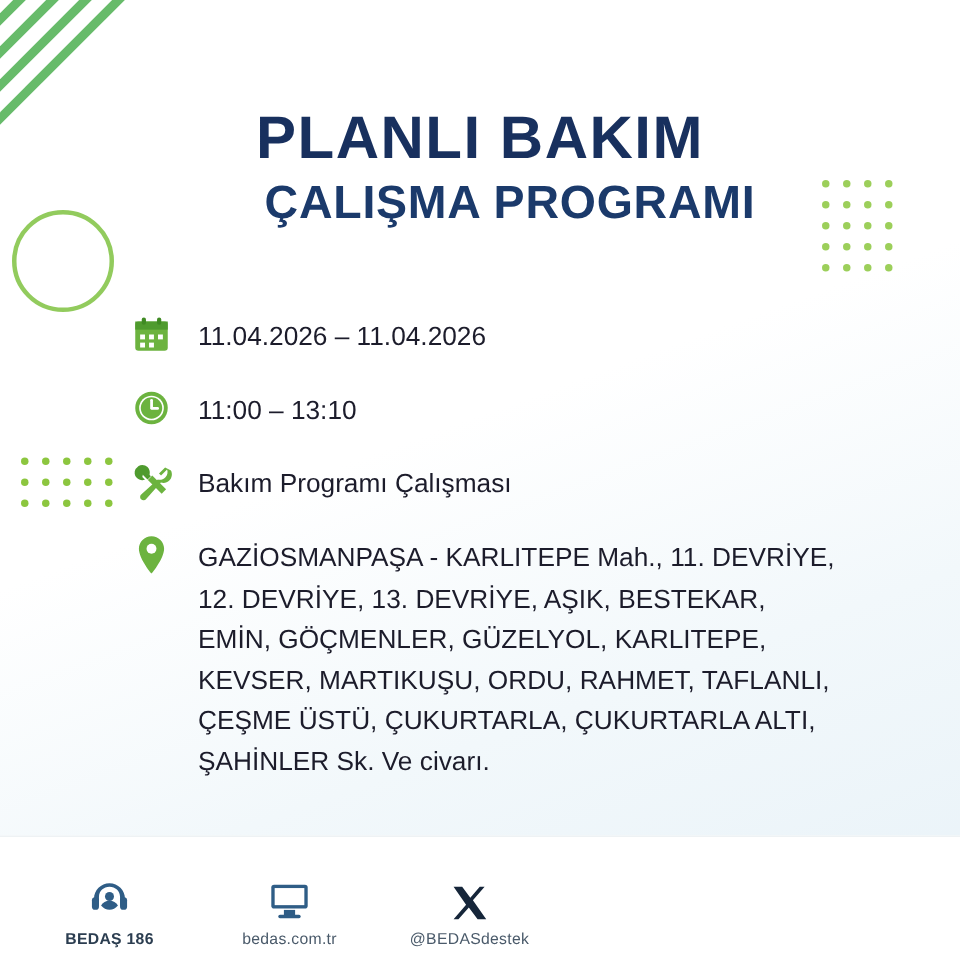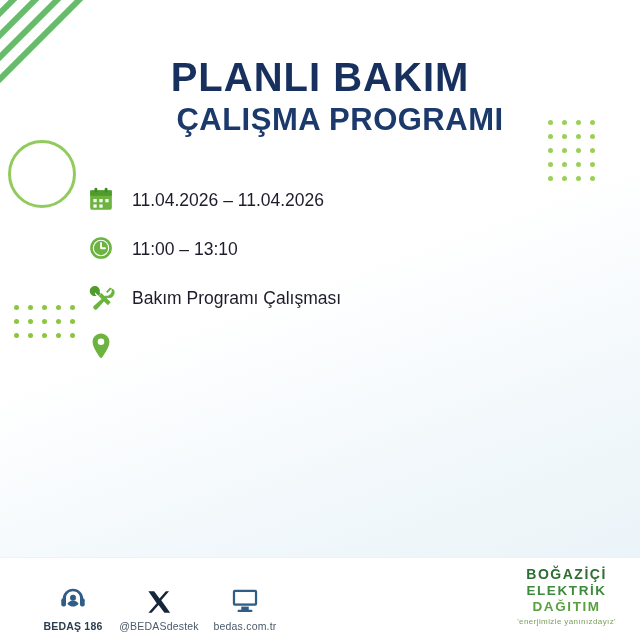--- a/index.html
+++ b/index.html
@@ -71,21 +71,21 @@
   }
   .dots-right {
     right: 45px;
     top: 120px;
     grid-template-columns: repeat(4, 5px);
   }
   .dots-right span { background: #9ccf5a; }
 
   .title-wrap {
     position: absolute;
-    top: 56px;
+    top: 71px;
     left: 0;
     width: 640px;
     text-align: center;
   }
   .title-main {
     font-size: 40px;
     font-weight: bold;
     letter-spacing: 1px;
     color: #18305e;
     line-height: 1.05;
@@ -94,21 +94,21 @@
     font-size: 31px;
     font-weight: bold;
     letter-spacing: .5px;
     color: #1b3a6b;
     margin-top: 4px;
     padding-left: 40px;
   }
 
   .info {
     position: absolute;
-    top: 184px;
+    top: 208px;
     left: 84px;
     width: 500px;
   }
   .row {
     display: flex;
     align-items: flex-start;
     margin-bottom: 19px;
   }
   .ico {
     width: 34px;
@@ -135,20 +135,21 @@
     height: 82px;
     background: #ffffff;
     border-top: 1px solid #eef2f4;
   }
   .footer-items {
     position: absolute;
     left: 30px;
     bottom: 8px;
     display: flex;
     align-items: flex-start;
+    gap: 34px;
   }
   .f-item {
     text-align: center;
     width: 86px;
   }
   .f-item .f-ico {
     height: 34px;
     display: flex;
     align-items: flex-end;
     justify-content: center;
@@ -302,20 +303,21 @@
       <div class="row-text">Bakım Programı Çalışması</div>
     </div>
 
     <div class="row row-address">
       <div class="ico">
         <svg width="24" height="28" viewBox="0 0 24 28">
           <path d="M12 1.5C7.3 1.5 3.6 5.2 3.6 9.9c0 6.1 7.3 15.4 8 16.1.2.2.6.2.8 0 .7-.7 8-10 8-16.1 0-4.7-3.7-8.4-8.4-8.4z" fill="#6cb33f"></path>
           <circle cx="12" cy="9.8" r="3.3" fill="#ffffff"></circle>
         </svg>
       </div>
+      <div class="row-text">GAZİOSMANPAŞA - KARLITEPE Mah., 11. DEVRİYE, 12. DEVRİYE, 13. DEVRİYE, AŞIK, BESTEKAR, EMİN, GÖÇMENLER, GÜZELYOL, KARLITEPE, KEVSER, MARTIKUŞU, ORDU, RAHMET, TAFLANLI, ÇEŞME ÜSTÜ, ÇUKURTARLA, ÇUKURTARLA ALTI, ŞAHİNLER Sk. Ve civarı.</div>
     </div>
 
   </div>
 
   <div class="footer">
     <div class="footer-items">
 
       <div class="f-item bold">
         <div class="f-ico">
           <svg width="30" height="30" viewBox="0 0 32 32">
@@ -324,42 +326,36 @@
             <rect x="23.5" y="14" width="5" height="9" rx="2.2" fill="#2f5d86"></rect>
             <path d="M16 16.5c2.6 0 4.8 1.4 6 3.4-1.6 1.9-3.7 3.1-6 3.1s-4.4-1.2-6-3.1c1.2-2 3.4-3.4 6-3.4z" fill="#2f5d86"></path>
             <circle cx="16" cy="13.5" r="3.2" fill="#2f5d86"></circle>
           </svg>
         </div>
         <div class="f-label">BEDAŞ 186</div>
       </div>
 
       <div class="f-item">
         <div class="f-ico">
-          <svg width="26" height="26" viewBox="0 0 24 24">
-            <path d="M2.2 2h5.3l5 6.8L18.3 2h3l-7.2 8.3L22.3 22h-5.3l-5.4-7.3L5.2 22h-3l7.7-8.9z" fill="#16263a"></path>
-          </svg>
-        </div>
-        <div class="f-label">@BEDASdestek</div>
-      </div>
-
-      <div class="f-item">
-        <div class="f-ico">
           <svg width="30" height="28" viewBox="0 0 32 30">
             <rect x="3" y="3" width="26" height="17" rx="2" fill="#2f5d86"></rect>
             <rect x="5.4" y="5.4" width="21.2" height="12.2" fill="#ffffff"></rect>
             <rect x="12" y="21" width="8" height="4" fill="#2f5d86"></rect>
             <rect x="8" y="24.5" width="16" height="2.4" rx="1.2" fill="#2f5d86"></rect>
           </svg>
         </div>
         <div class="f-label">bedas.com.tr</div>
       </div>
 
-    </div>
-
-    <div class="brand">
-      <div class="b1">BOĞAZİÇİ</div>
-      <div class="b2">ELEKTRİK</div>
-      <div class="b3">DAĞITIM</div>
-      <div class="b4">'enerjimizle yanınızdayız'</div>
-    </div>
+      <div class="f-item">
+        <div class="f-ico">
+          <svg width="26" height="26" viewBox="0 0 24 24">
+            <path d="M2.2 2h5.3l5 6.8L18.3 2h3l-7.2 8.3L22.3 22h-5.3l-5.4-7.3L5.2 22h-3l7.7-8.9z" fill="#16263a"></path>
+          </svg>
+        </div>
+        <div class="f-label">@BEDASdestek</div>
+      </div>
+
+    </div>
+
   </div>
 
 </div>
 
 </body></html>

